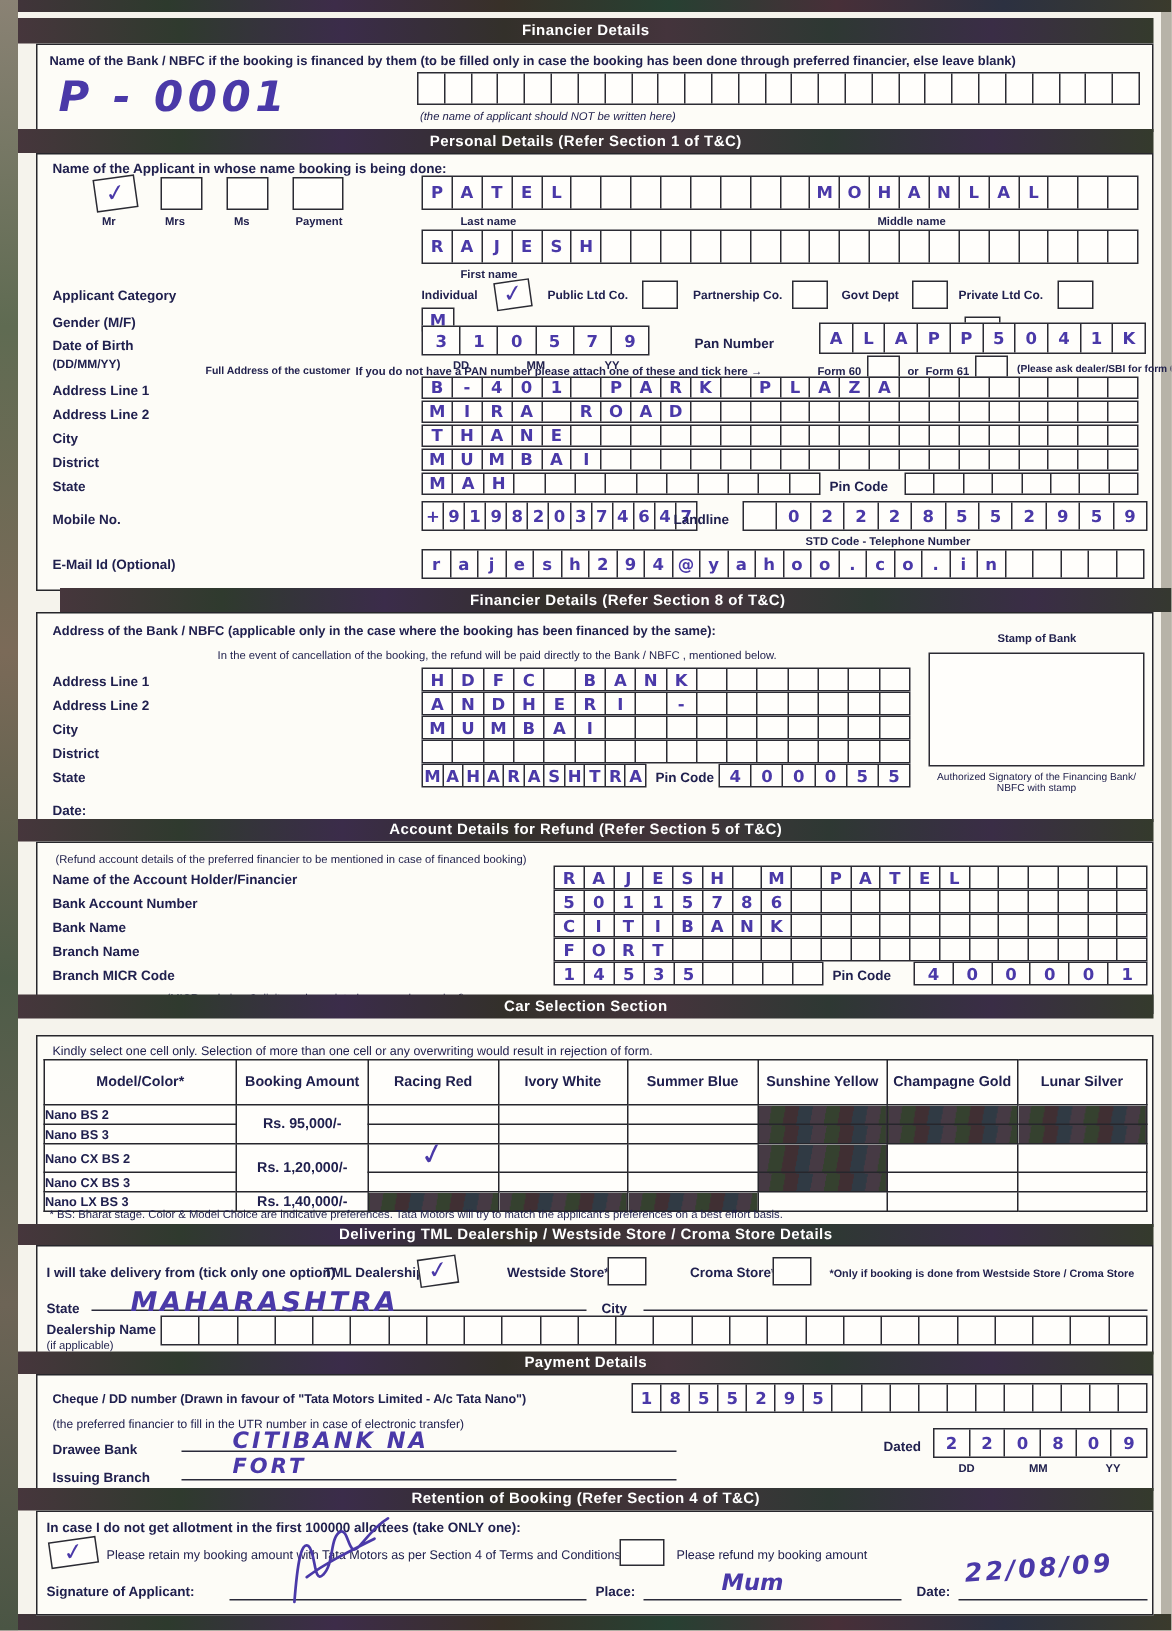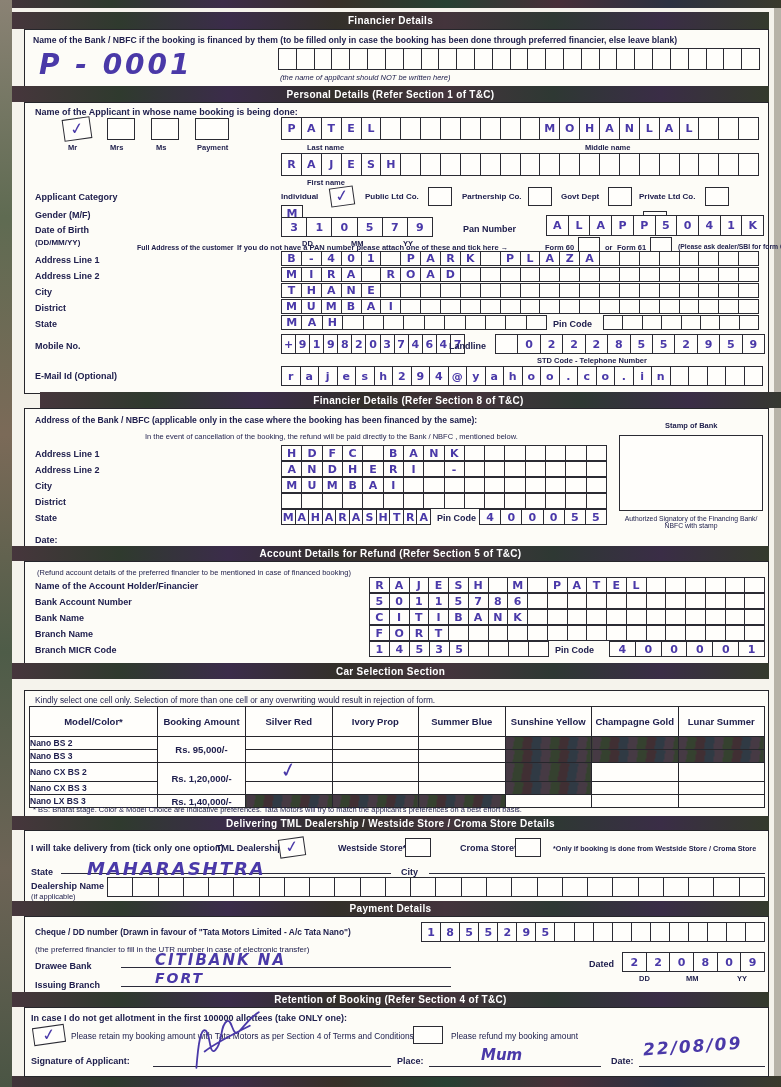--- a/index.html
+++ b/index.html
@@ -666,26 +666,26 @@
           <col>
           <col>
           <col>
           <col>
           <col>
         </colgroup>
       <tbody>
           <tr style="height:30px;">
         <th>Model/Color*</th>
         <th>Booking Amount</th>
-        <th>Silver Red</th>
-        <th>Ivory Prop</th>
+        <th>Racing Red</th>
+        <th>Ivory White</th>
         <th>Summer Blue</th>
         <th>Sunshine Yellow</th>
         <th>Champagne Gold</th>
-        <th>Lunar Summer</th>
+        <th>Lunar Silver</th>
       </tr>
       <tr style="height:13px;">
         <td class="model">Nano BS 2</td>
         <td class="amount" rowspan="2">Rs. 95,000/-</td>
         <td class="opt"></td>
         <td class="opt"></td>
         <td class="opt"></td>
         <td class="opt na"></td>
         <td class="opt na"></td>
         <td class="opt na"></td>

